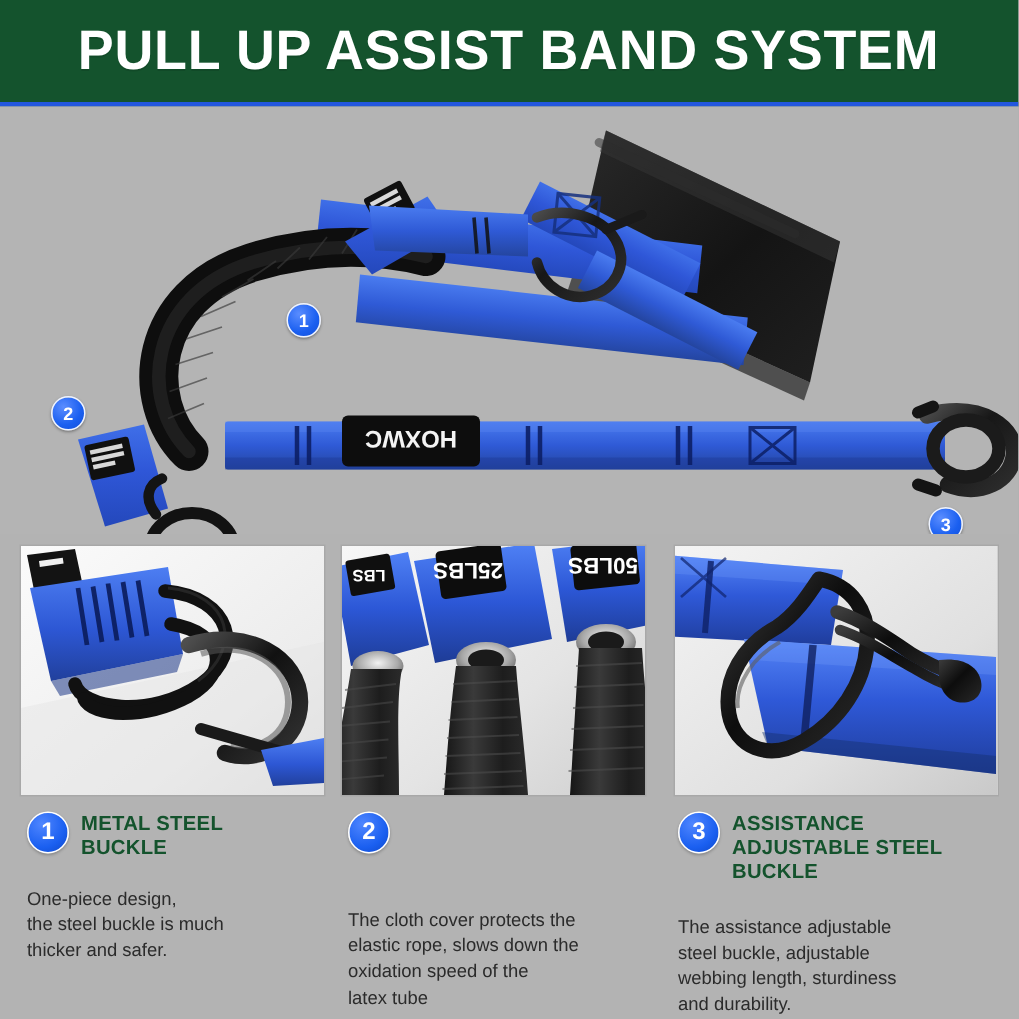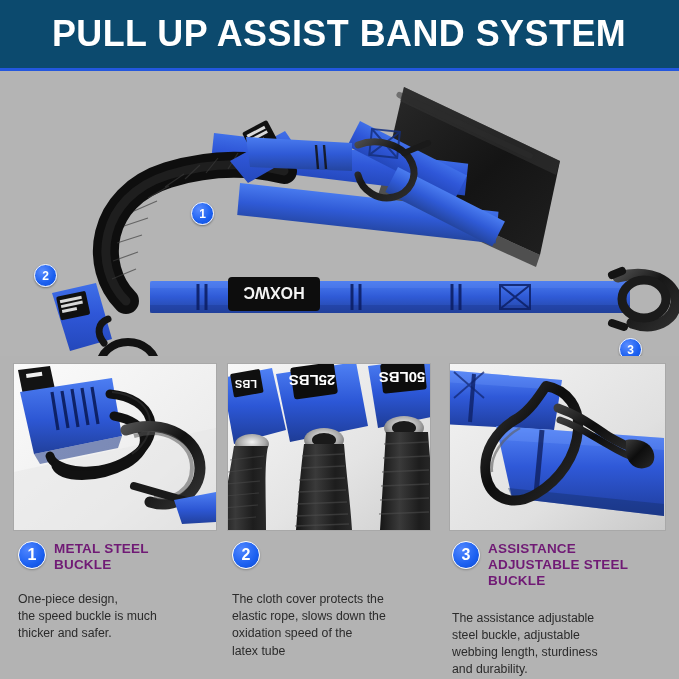--- a/index.html
+++ b/index.html
@@ -7,21 +7,21 @@
     width:679px;height:679px;overflow:hidden;
     background:#b3b3b3;
     font-family:"Liberation Sans",sans-serif;
     -webkit-font-smoothing:antialiased;
   }
   .page{position:relative;width:679px;height:679px;background:#b3b3b3;}
 
   
   .banner{
     position:absolute;left:0;top:0;width:679px;height:68px;
-    background:#0c4a6e;
+    background:#14532d;
     border-bottom:3px solid #2357de;
     display:flex;align-items:center;justify-content:center;
     overflow:hidden;
   }
   .banner-title{
     color:#ffffff;
     font-family:"Liberation Sans",sans-serif;
     font-weight:bold;
     font-size:37px;
     letter-spacing:0.5px;
@@ -86,38 +86,38 @@
     width:26px;height:26px;border-radius:50%;
     background:radial-gradient(circle at 34% 28%, #4f86ff 0%, #1a5ff0 62%, #0f48c8 100%);
     border:1.5px solid #ffffff;
     box-shadow:0 1px 2px rgba(0,0,0,0.25);
     color:#fff;font-weight:bold;font-size:16px;
     display:flex;align-items:center;justify-content:center;
     line-height:1;
     margin-top:1px;
   }
   .feat-title{
-    color:#701a75;
+    color:#14532d;
     font-weight:bold;
     font-size:13.5px;
     line-height:1.18;
     letter-spacing:0.2px;
     text-transform:uppercase;
     padding-top:1px;
     white-space:pre-line;
   }
   .feat-body{
     margin-top:13px;
     color:#2b2b2b;
     font-size:12.3px;
     line-height:1.40;
     white-space:pre-line;
   }
   .f1 .feat-body{margin-top:17px;}
-  .f2 .feat-body{margin-top:17px;}
+  .f2 .feat-body{margin-top:31px;}
   .f3 .feat-body{margin-top:21px;}
 </style>
 </head>
 <body>
 
 <div class="page">
 
   <div class="banner">
     <div class="banner-title">PULL UP ASSIST BAND SYSTEM</div>
   </div>
@@ -413,21 +413,21 @@
 
   <div class="features">
 
     <div class="feature f1">
       <div class="feat-head">
         <div class="num-circle">1</div>
         <div class="feat-title">METAL STEEL
 BUCKLE</div>
       </div>
       <div class="feat-body">One-piece design,
-the speed buckle is much
+the steel buckle is much
 thicker and safer.</div>
     </div>
 
     <div class="feature f2">
       <div class="feat-head">
         <div class="num-circle">2</div>
       </div>
       <div class="feat-body">The cloth cover protects the
 elastic rope, slows down the
 oxidation speed of the

